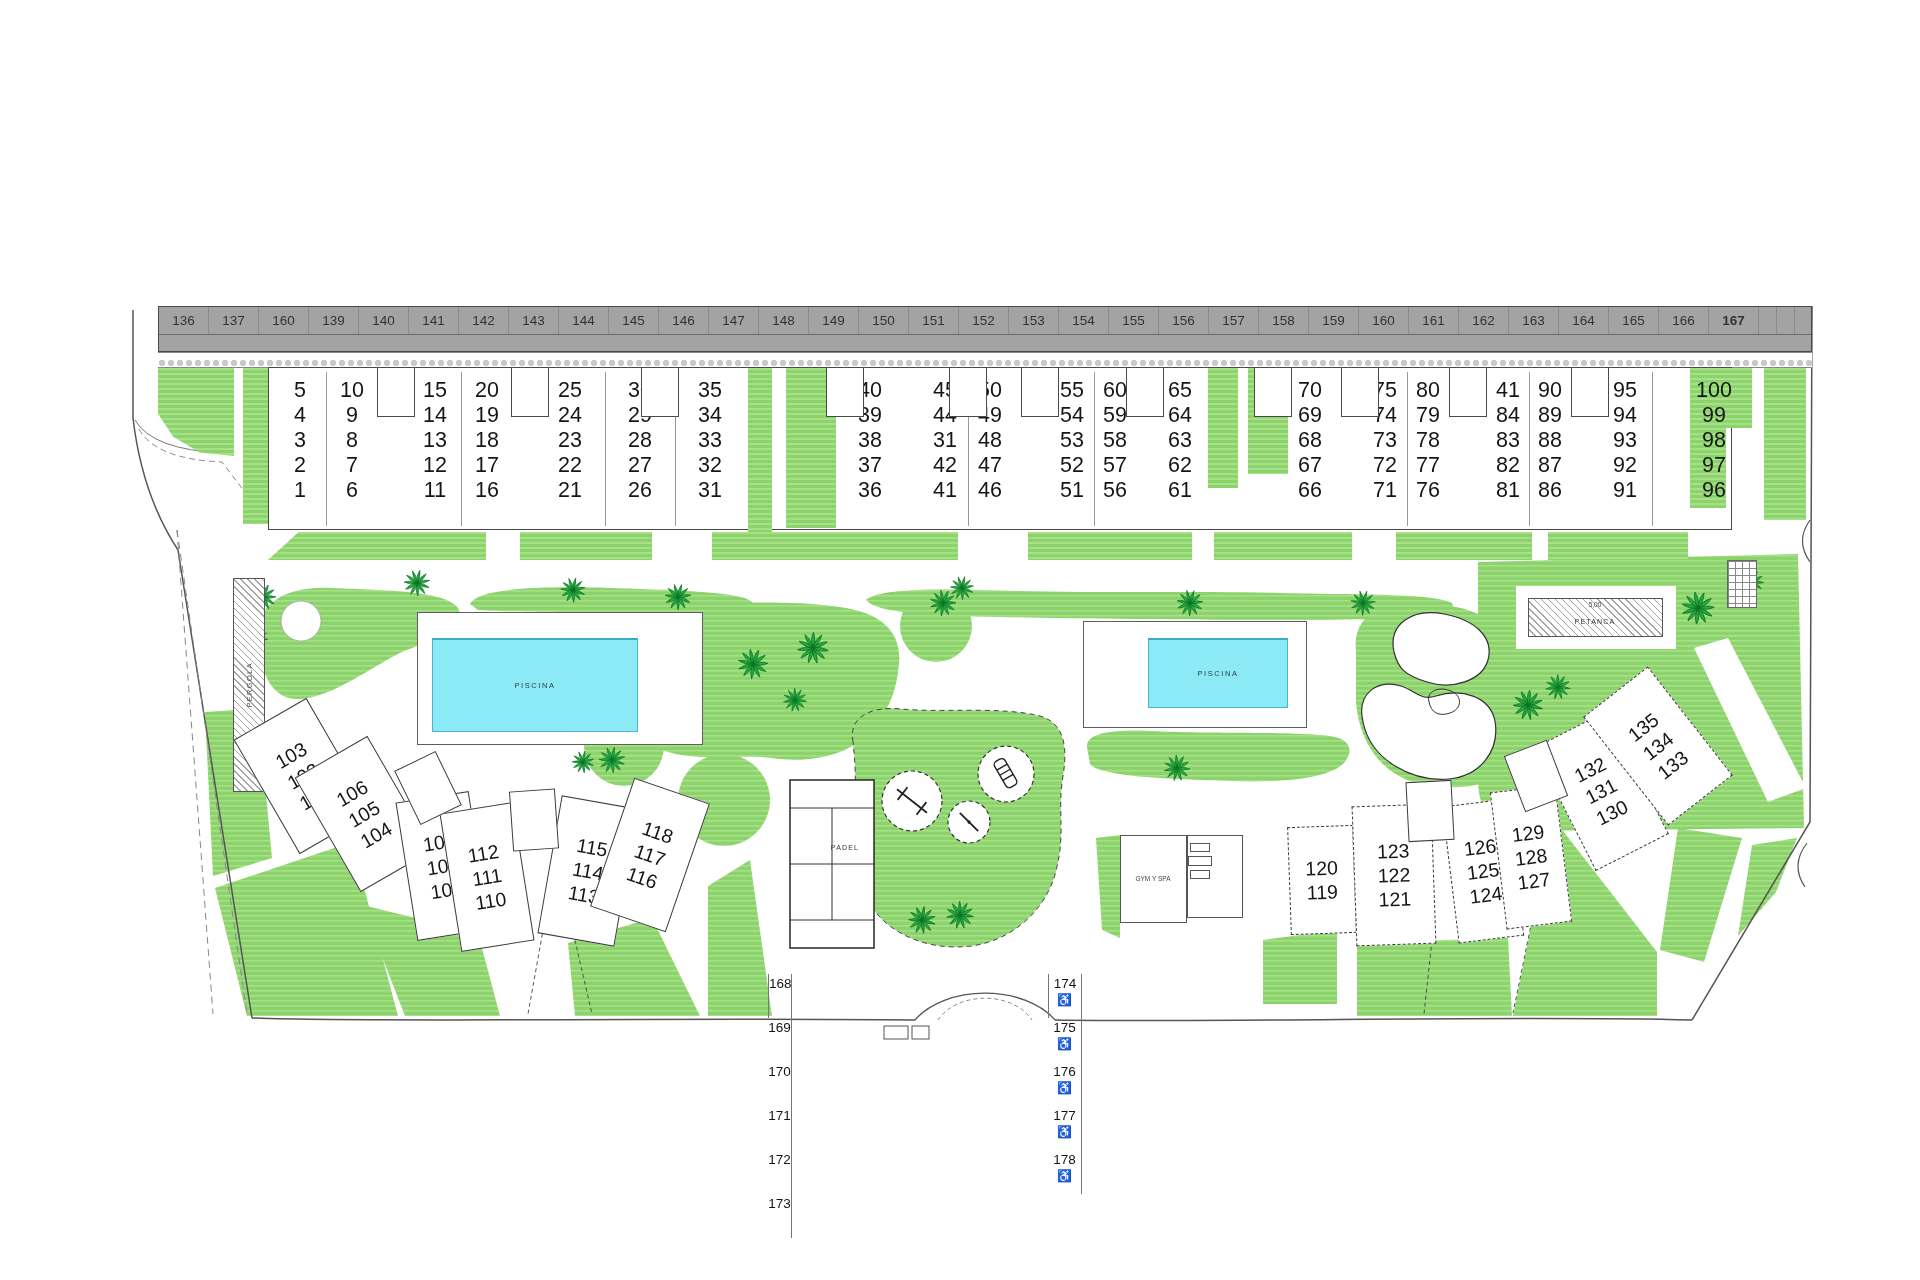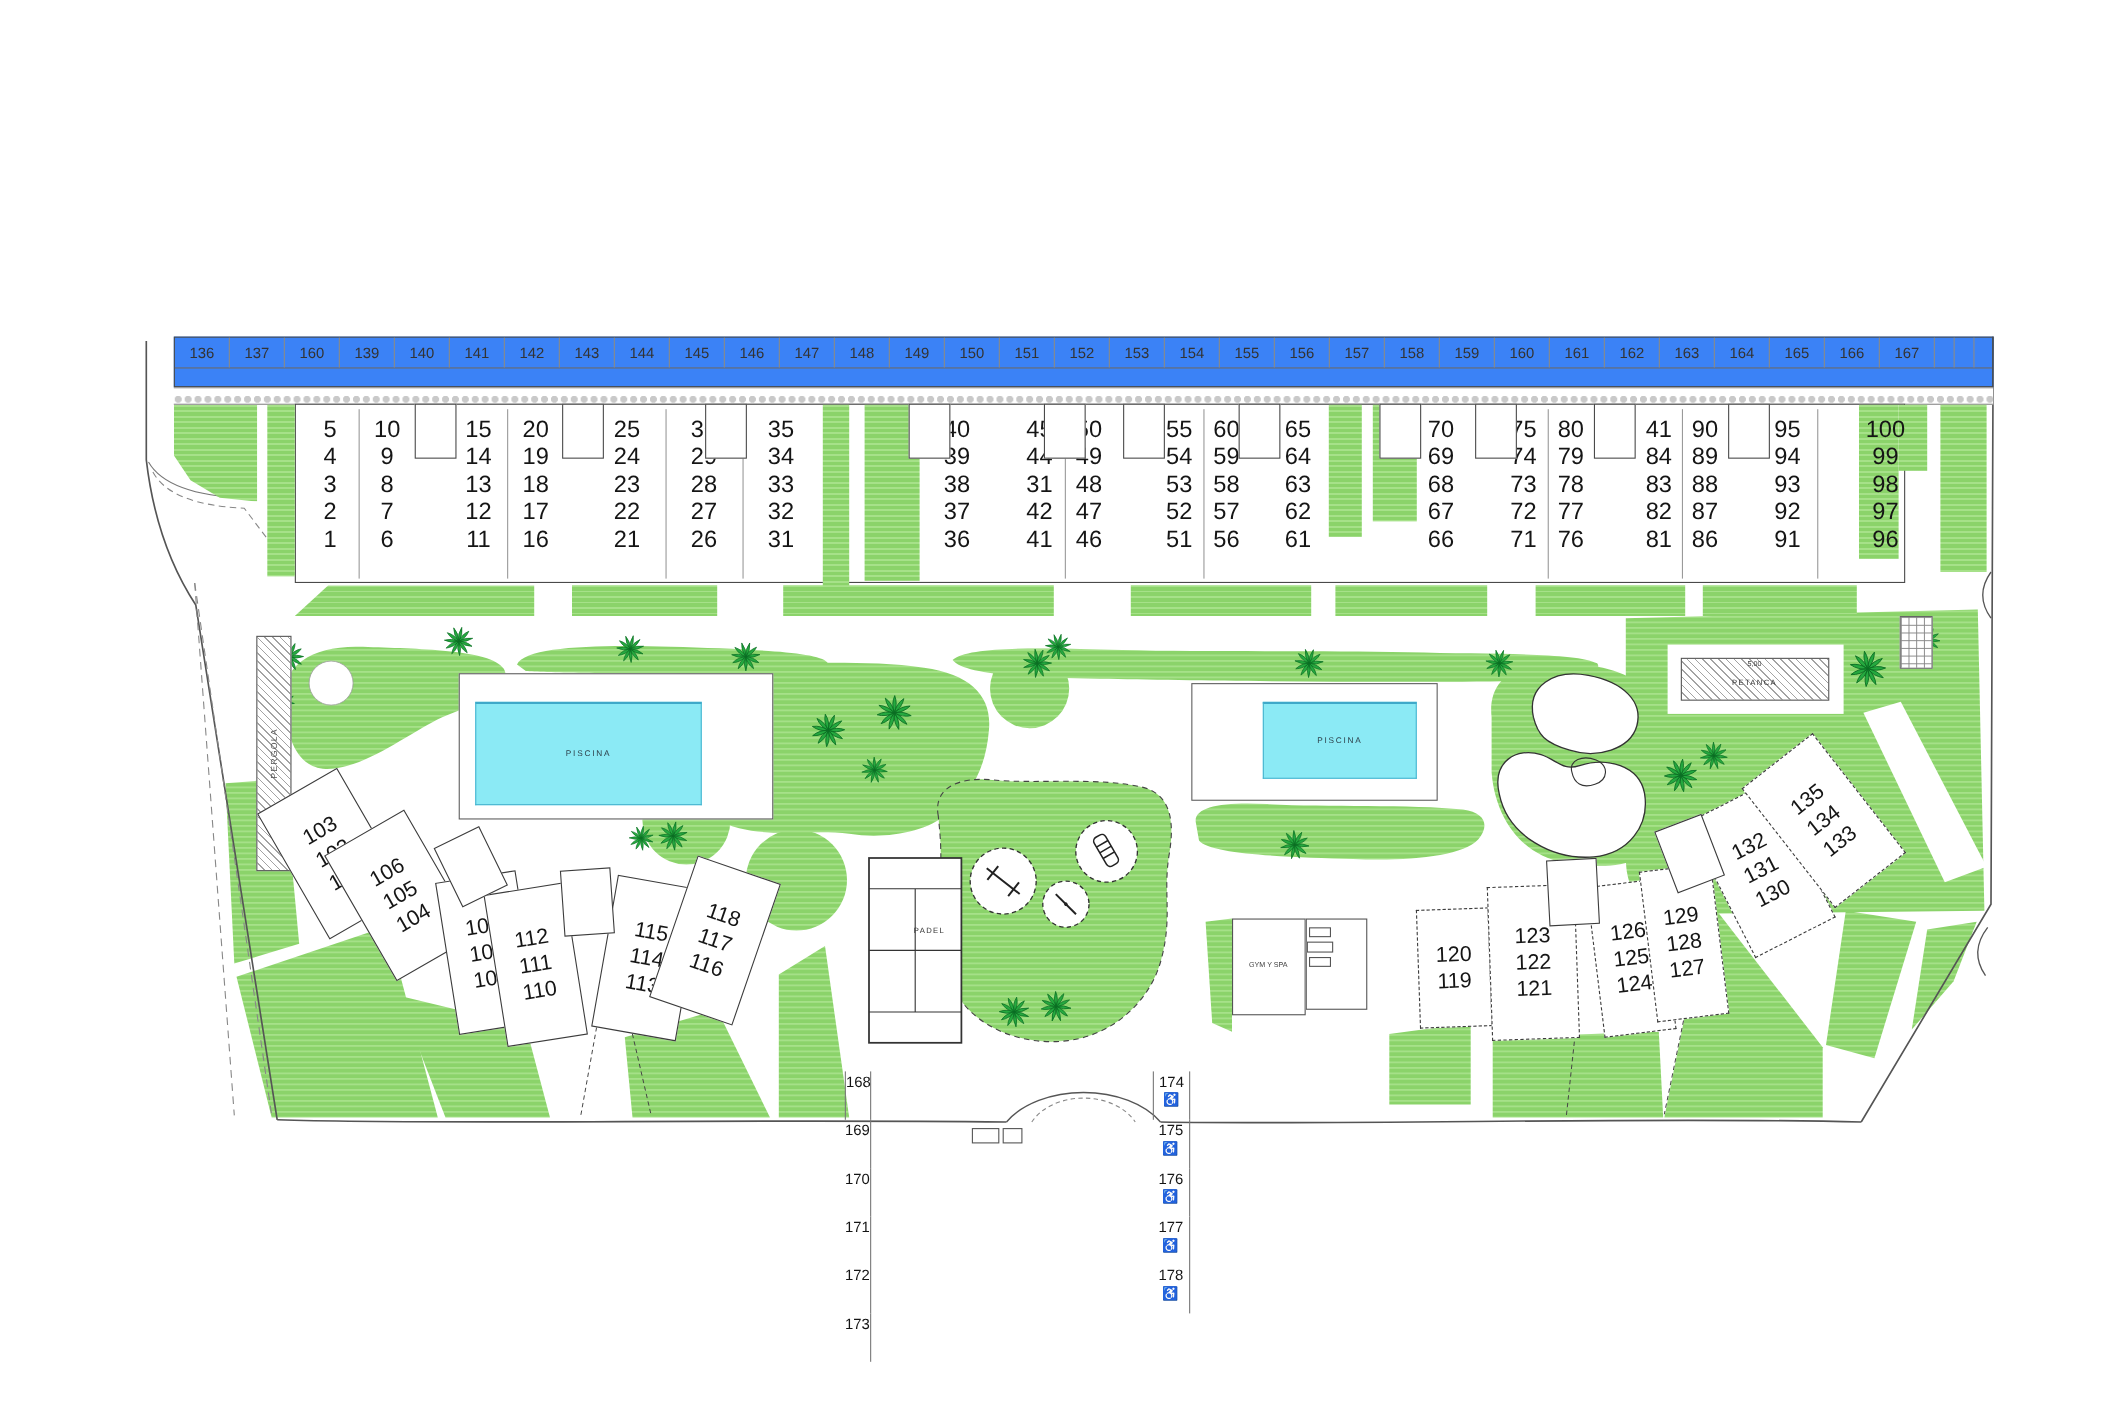--- a/index.html
+++ b/index.html
@@ -2,21 +2,21 @@
 <html><head>
 <meta charset="utf-8">
 <style>
   html,body{margin:0;padding:0;background:#fff;}
   .canvas{position:relative;width:1920px;height:1280px;background:#fff;overflow:hidden;
           font-family:"Liberation Sans",sans-serif;}
   .abs{position:absolute;}
   
   .grass{background:repeating-linear-gradient(180deg,#a6e189 0 1.6px,#8bd36a 1.6px 5px);}
   
-  #park-top{position:absolute;left:158px;top:306px;width:1654px;height:46px;border:1.4px solid #4a4a4a;background:#3b82f6;box-sizing:border-box;}
+  #park-top{position:absolute;left:158px;top:306px;width:1654px;height:46px;border:1.4px solid #4a4a4a;background:#a3a3a3;box-sizing:border-box;}
   #park-row{display:flex;height:27px;border-bottom:1px solid #6a6a6a;}
   .pslot{box-sizing:border-box;border-right:1px solid #8a8a8a;flex:0 0 auto;}
   .pslot:last-child{border-right:none;}
   .pslot span{display:block;text-align:center;font-size:13.5px;color:#333;margin-top:6px;}
   .scallop{position:absolute;left:158px;top:352px;width:1654px;height:14px;
     background-image:radial-gradient(circle at 4px 10px,#c9c9c9 3px,transparent 3.4px);
     background-size:9px 14px;border-top:1px solid #888;border-bottom:1px solid #888;background-color:#fff;}
   
   .band{position:absolute;left:268px;top:367px;width:1464px;height:163px;background:#fff;border:1.4px solid #4a4a4a;box-sizing:border-box;}
   .ucol{position:absolute;width:52px;top:378px;text-align:center;}
@@ -257,21 +257,21 @@
         </div>
         <div class="pslot" style="width: 50px;">
           <span>164</span>
         </div>
         <div class="pslot" style="width: 50px;">
           <span>165</span>
         </div>
         <div class="pslot" style="width: 50px;">
           <span>166</span>
         </div>
-        <div class="pslot" style="width: 50px;">
+        <div class="pslot" style="width: 50px; font-weight: bold;">
           <span>167</span>
         </div>
         <div class="pslot" style="width: 18px;"></div>
         <div class="pslot" style="width: 18px;"></div>
         <div class="pslot" style="width: 18px;"></div>
       </div>
   </div>
   <div class="scallop"></div>
 
   <div class="band"></div>

